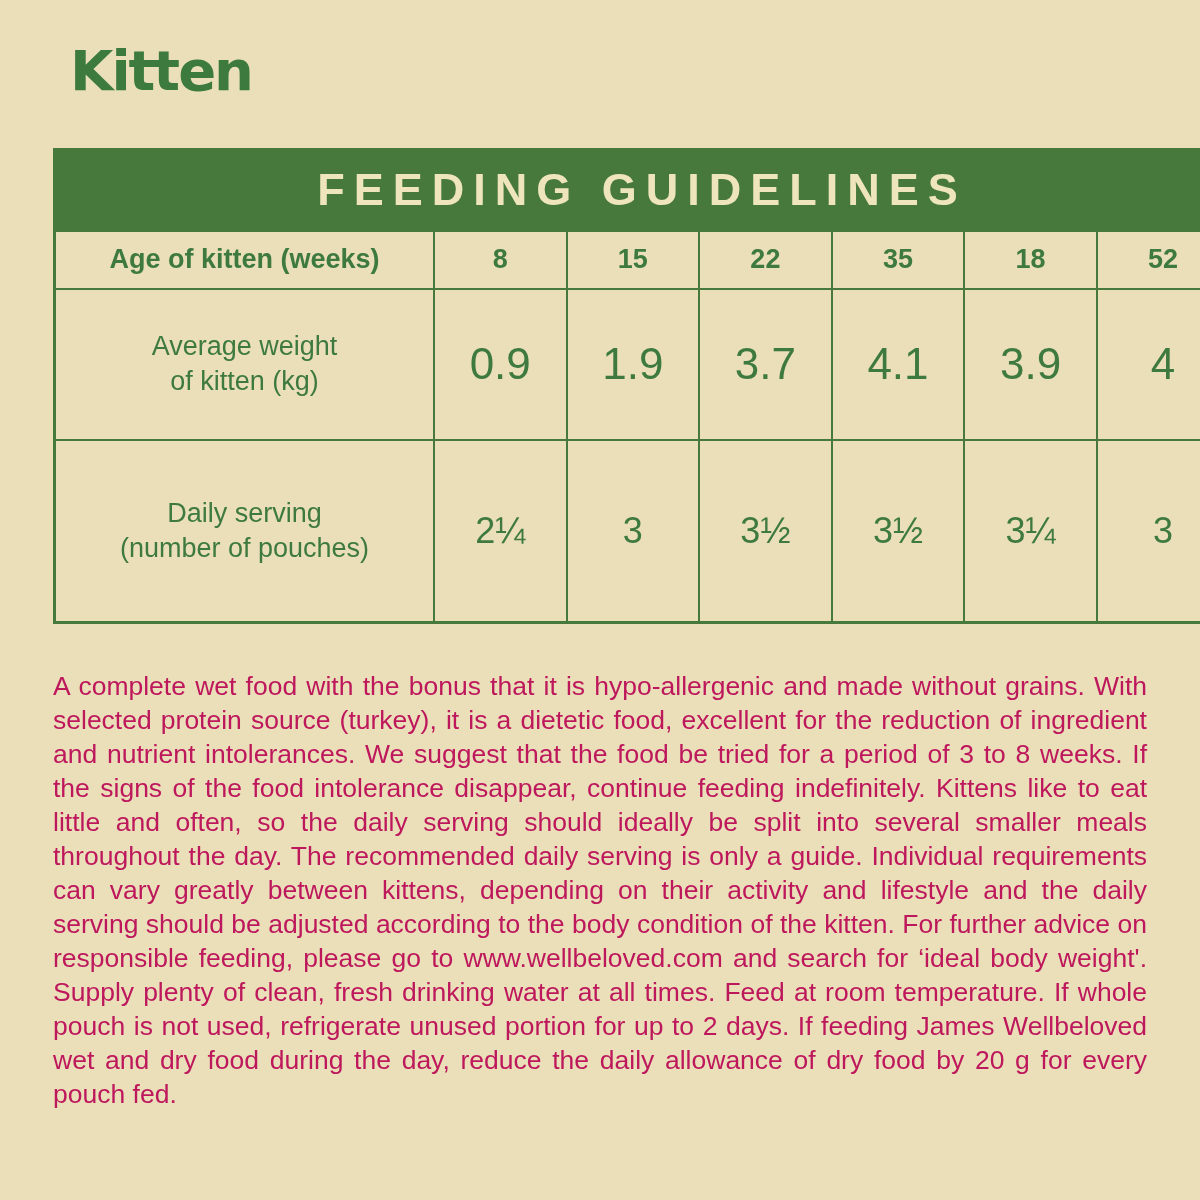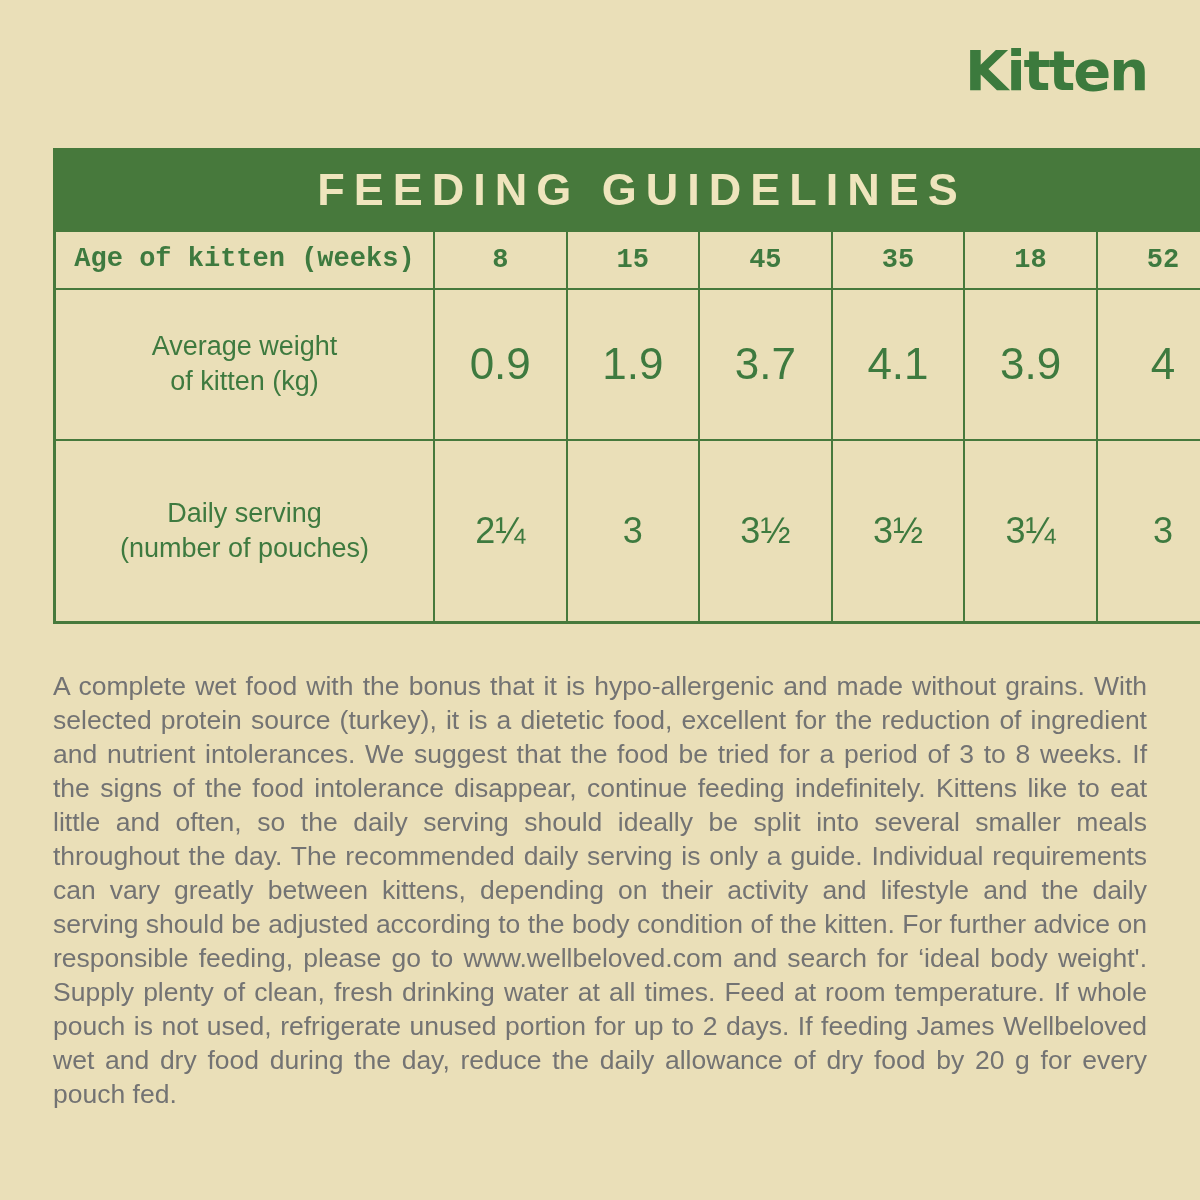--- a/index.html
+++ b/index.html
@@ -15,21 +15,20 @@
     padding: 40px 53px 0 53px;
   }
   .brand-title {
     font-family: "DejaVu Sans", sans-serif;
     font-weight: bold;
     font-size: 56px;
     letter-spacing: -2px;
     color: #3c7a3d;
     margin: 0 0 0 17px;
     line-height: 1.1;
-    text-align: right;
   }
   table.guidelines {
     margin-top: 46px;
     width: 1178px;
     border-collapse: collapse;
     table-layout: fixed;
     border: 3px solid #47793c;
   }
   table.guidelines td {
     border: 2px solid #47793c;
@@ -49,37 +48,36 @@
   }
   tr.sub-row td {
     font-weight: bold;
     font-size: 27px;
     height: 52px;
   }
   tr.age-row td {
     font-weight: bold;
     font-size: 27px;
     height: 56px;
-    font-family: Liberation Mono, monospace;
   }
   tr.weight-row td { height: 149px; font-size: 44px; font-weight: normal; }
   tr.serving-row td { height: 180px; font-size: 36px; font-weight: normal; }
   td.label-cell {
     font-weight: bold;
     font-size: 27px !important;
     white-space: pre-line;
     line-height: 1.3;
   }
   .body-copy {
     width: 1094px;
     margin: 45px 0 0 0;
     text-align: justify;
     font-size: 26.5px;
     line-height: 34px;
-    color: #737373;
+    color: #be185d;
     font-weight: 500;
   }
 </style>
 </head>
 <body>
 
 <div class="page">
 
   <h1 class="brand-title">Kitten</h1>
 
@@ -94,21 +92,21 @@
         <col style="width:123px">
     </colgroup>
     <tbody>
       <tr class="head-row">
         <td colspan="7">FEEDING GUIDELINES</td>
       </tr>
       <tr class="age-row">
         <td class="label-cell">Age of kitten (weeks)</td>
         <td>8</td>
         <td>15</td>
-        <td>45</td>
+        <td>22</td>
         <td>35</td>
         <td>18</td>
         <td>52</td>
       </tr>
       <tr class="weight-row">
         <td class="label-cell">Average weight
 of kitten (kg)</td>
         <td>0.9</td>
         <td>1.9</td>
         <td>3.7</td>

